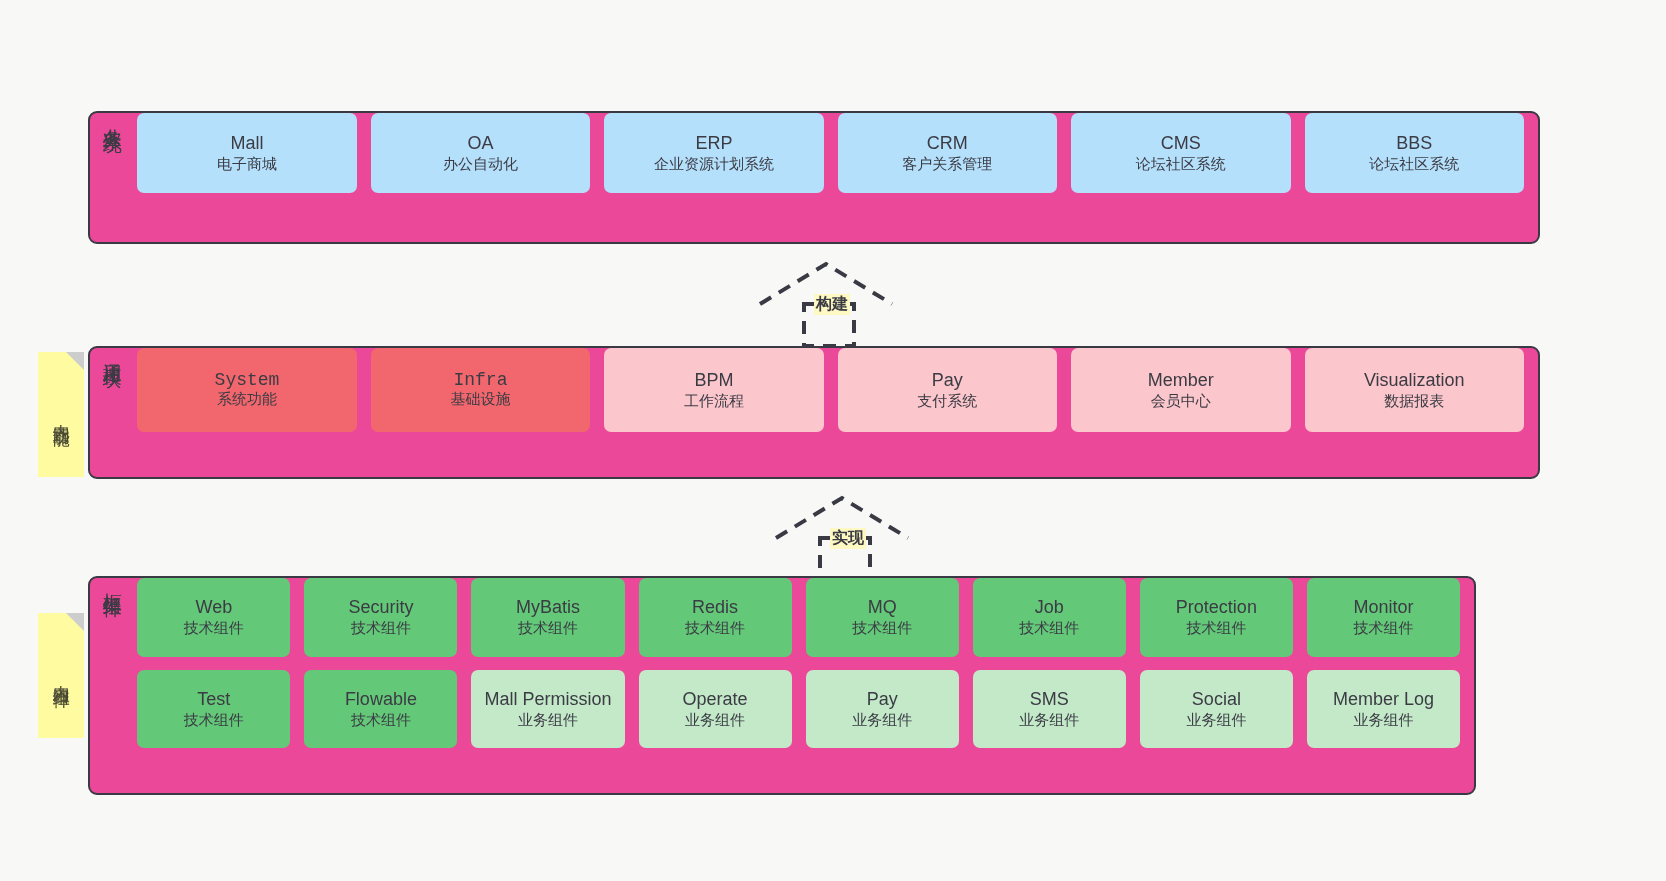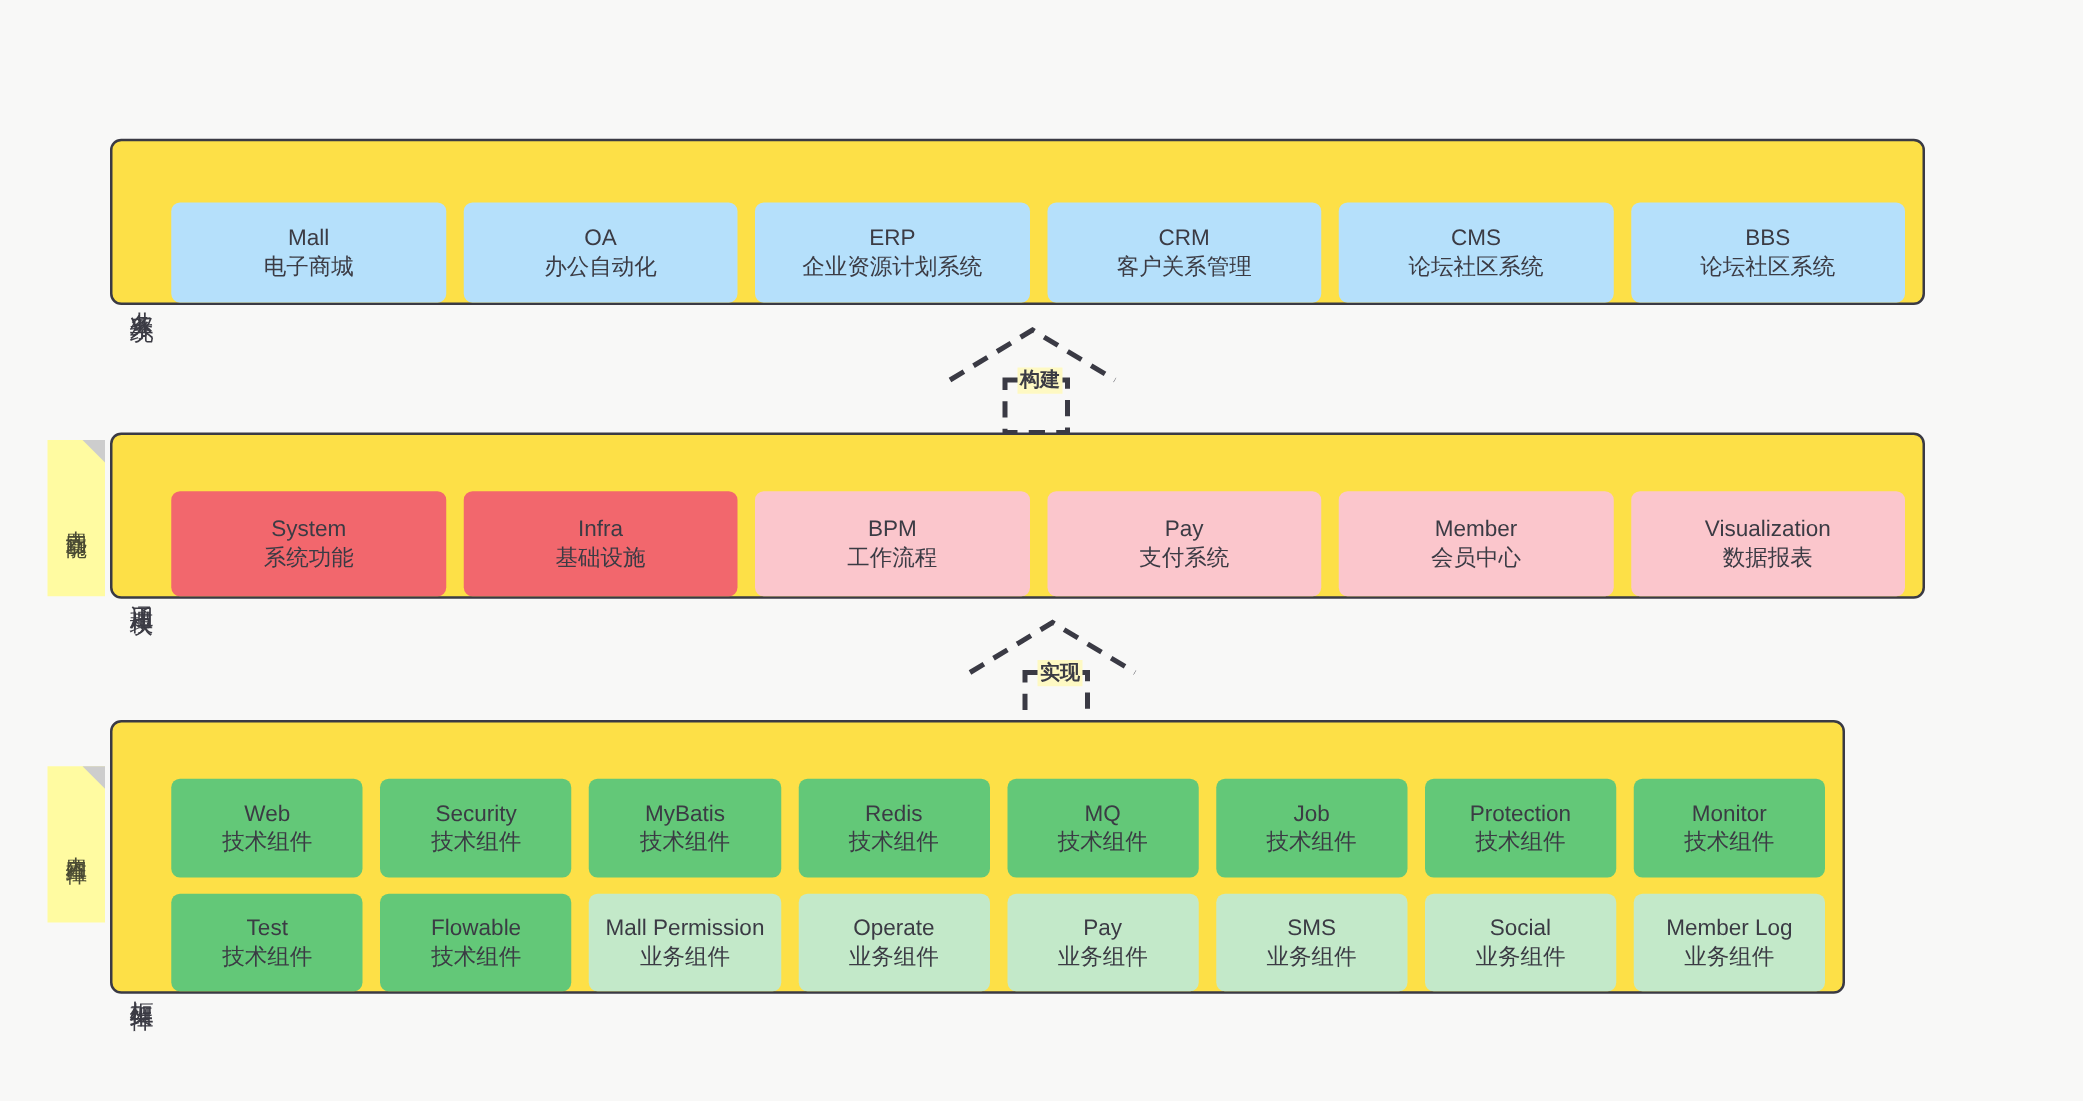--- a/index.html
+++ b/index.html
@@ -9,26 +9,26 @@
     font-family:"Liberation Sans","DejaVu Sans",sans-serif;
     color:#3b3b44;
     overflow:hidden;
     position:relative;
   }
   .canvas{position:absolute;inset:0;}
 
   
   .tier{
     position:absolute;
-    background:#fde047;
+    background:#ec4899;
     border:2px solid #3a3a44;
     border-radius:9px;
     box-sizing:border-box;
     display:flex;
-    align-items:flex-end;
+    align-items:flex-start;
   }
   .tier-label{
     writing-mode:vertical-rl;
     text-orientation:upright;
     font-size:19px;
     letter-spacing:2px;
     line-height:1.12;
     color:#3b3b44;
     margin-left:12px;
     margin-right:6px;
@@ -52,31 +52,31 @@
     flex-direction:column;
     align-items:center;
     justify-content:center;
     text-align:center;
     line-height:1.26;
     box-sizing:border-box;
     padding:4px 6px;
     user-select:none;
   }
   .cell .en{font-size:18px;}
-  .cell .cn{font-size:18px;}
+  .cell .cn{font-size:15px;}
 
   
   #tier-business{left:88px;top:111px;width:1452px;height:133px;}
   #tier-business .cells{height:80px;align-items:stretch;}
   #tier-business .cell{background:#b5e0fb;}
 
   
   #tier-common{left:88px;top:346px;width:1452px;height:133px;}
   #tier-common .cells{height:84px;align-items:stretch;}
-  .cell.red{background:#f2676d;}
+  .cell.red{background:#f2676d;font-family:Liberation Mono, monospace;}
   .cell.pink{background:#fbc6cc;}
 
   
   #tier-framework{left:88px;top:576px;width:1388px;height:219px;}
   #tier-framework .cells{height:170px;}
   #tier-framework .row{flex:1 1 0;}
   .cell.green-dark{background:#63c878;}
   .cell.green-light{background:#c3e9c9;}
 
   

